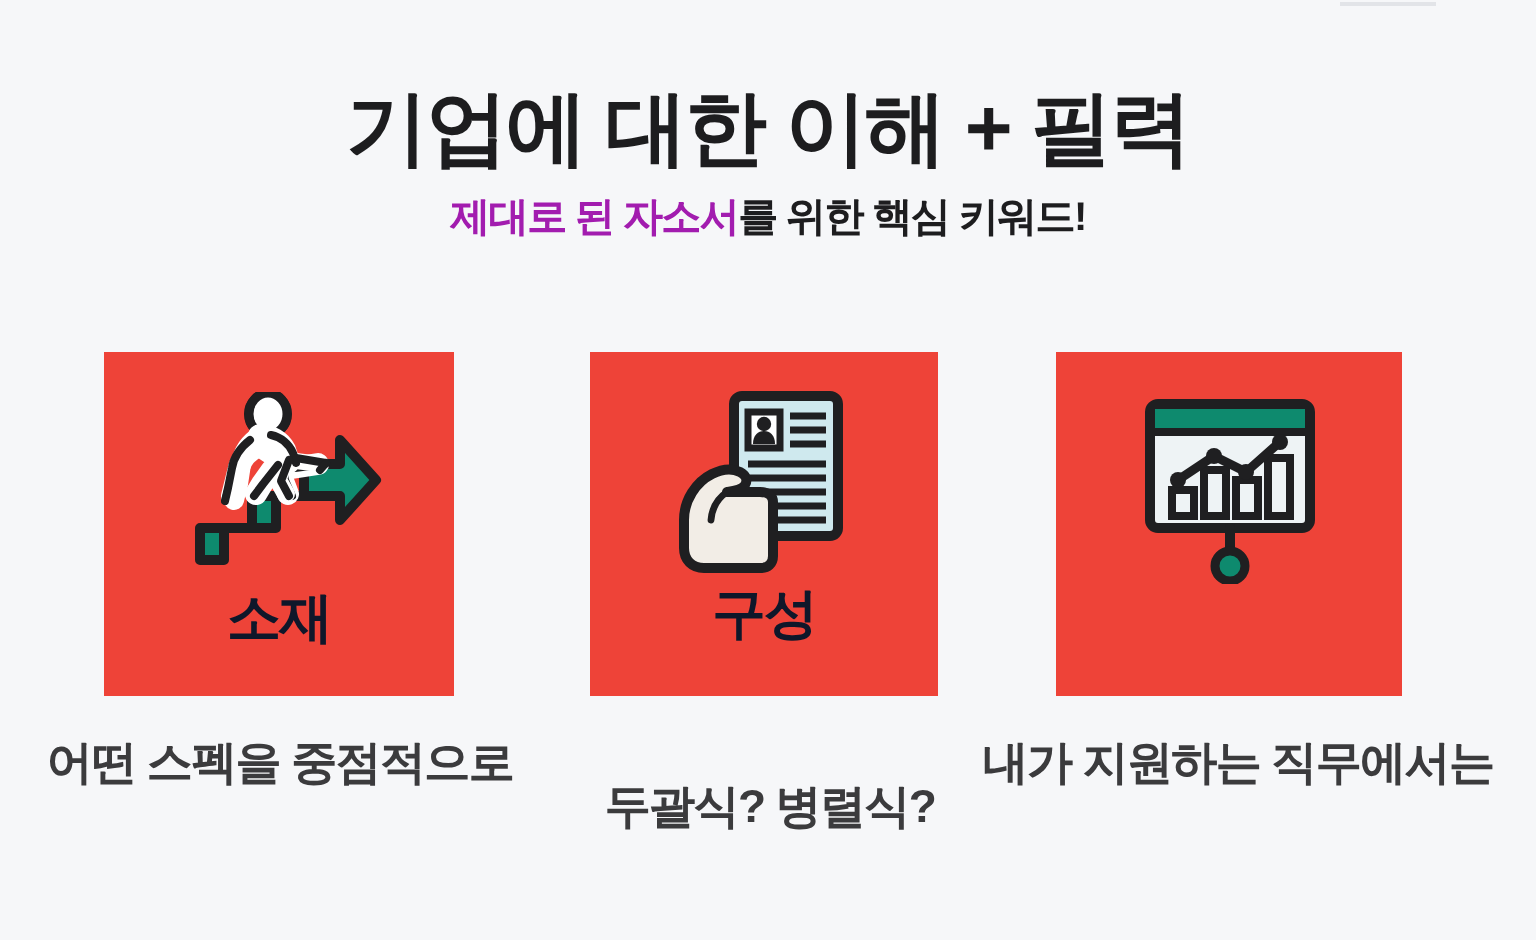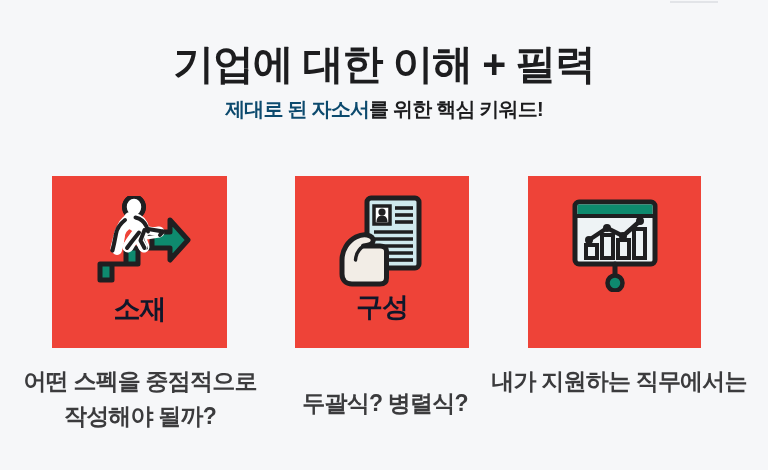--- a/index.html
+++ b/index.html
@@ -47,21 +47,21 @@
   .subtitle {
     margin: 9px 0 0 0;
     font-size: 20px;
     font-weight: 700;
     color: #1d1d1f;
     letter-spacing: -0.8px;
     line-height: 1.2;
     white-space: nowrap;
   }
   .subtitle .hl {
-    color: #0c4a6e;
+    color: #a21caf;
     font-weight: 800;
   }
   .cards {
     position: absolute;
     top: 176px;
     left: 0;
     width: 768px;
     height: 172px;
   }
   .card {
@@ -221,21 +221,20 @@
           <circle cx="48" cy="87" r="7.5" fill="#0e8a6e" stroke="#1f1f21" stroke-width="4.5"></circle>
         </svg>
       </div>
     </div>
 
   </div>
 
   <div class="captions">
     <div class="caption caption-1">
       <span class="ln">어떤 스펙을 중점적으로</span>
-      <span class="ln">작성해야 될까?</span>
     </div>
     <div class="caption caption-2">
       <span class="ln">두괄식? 병렬식?</span>
     </div>
     <div class="caption caption-3">
       <span class="ln">내가 지원하는 직무에서는</span>
     </div>
   </div>
 
 </div>

